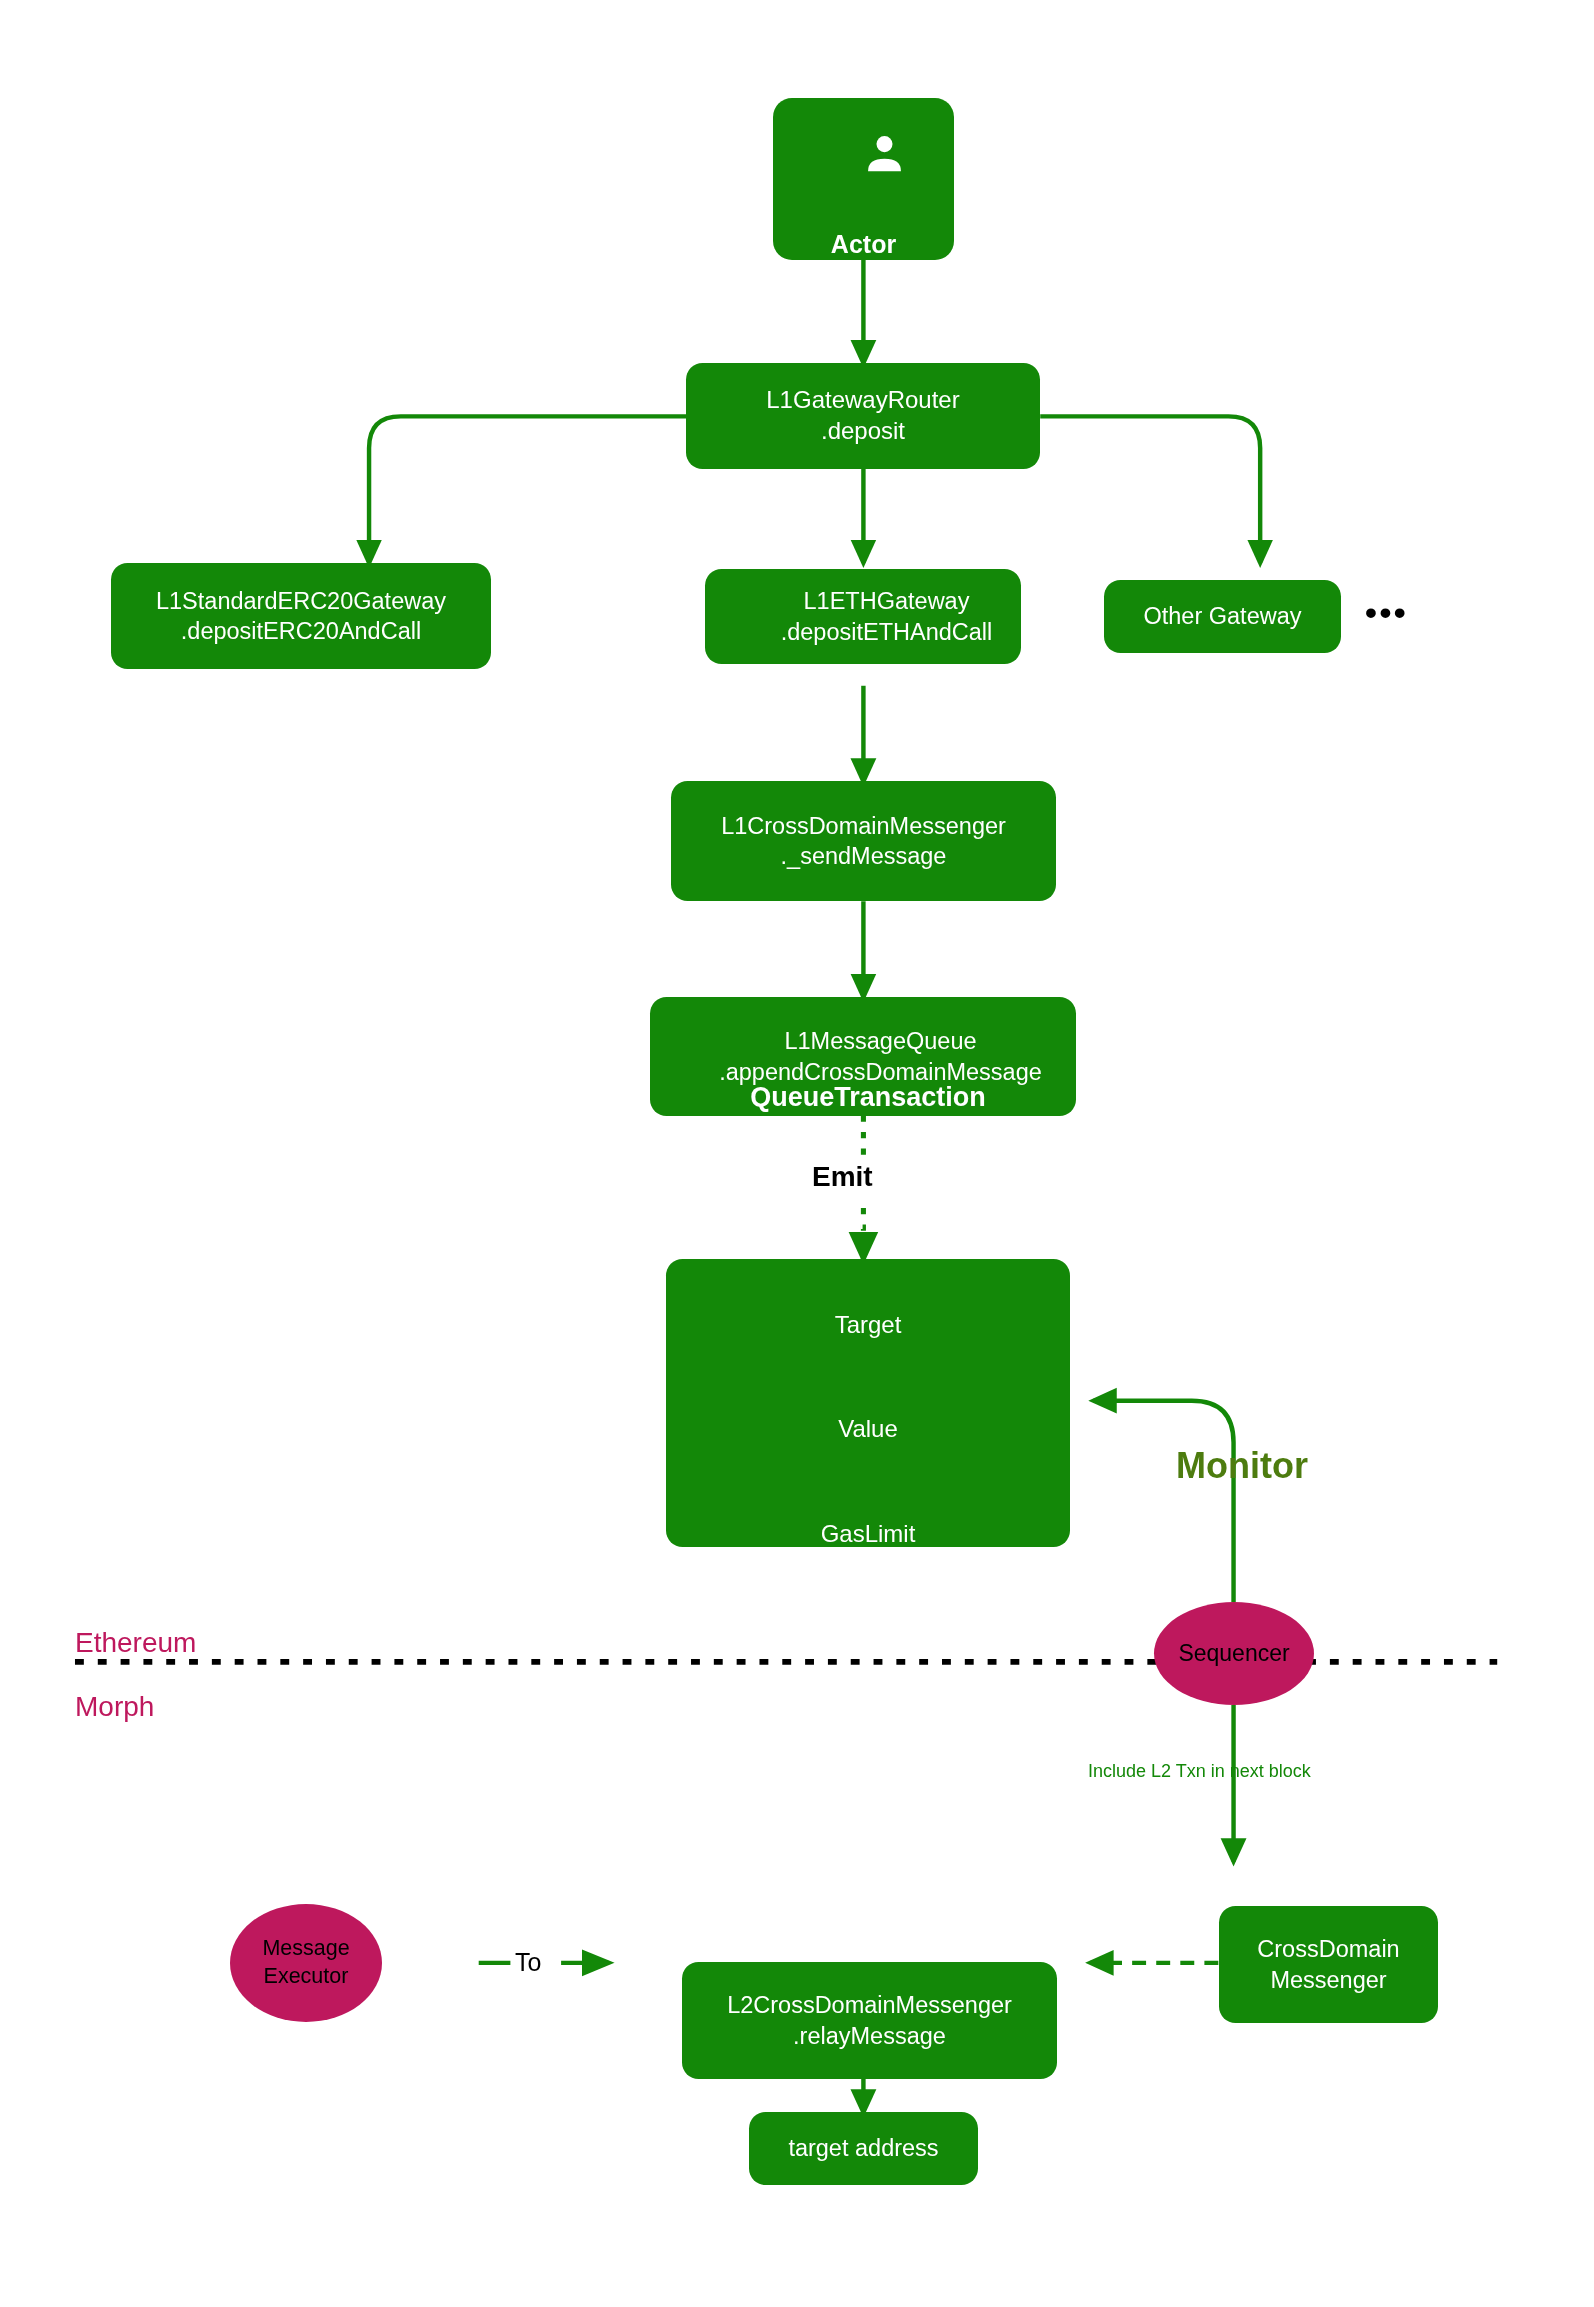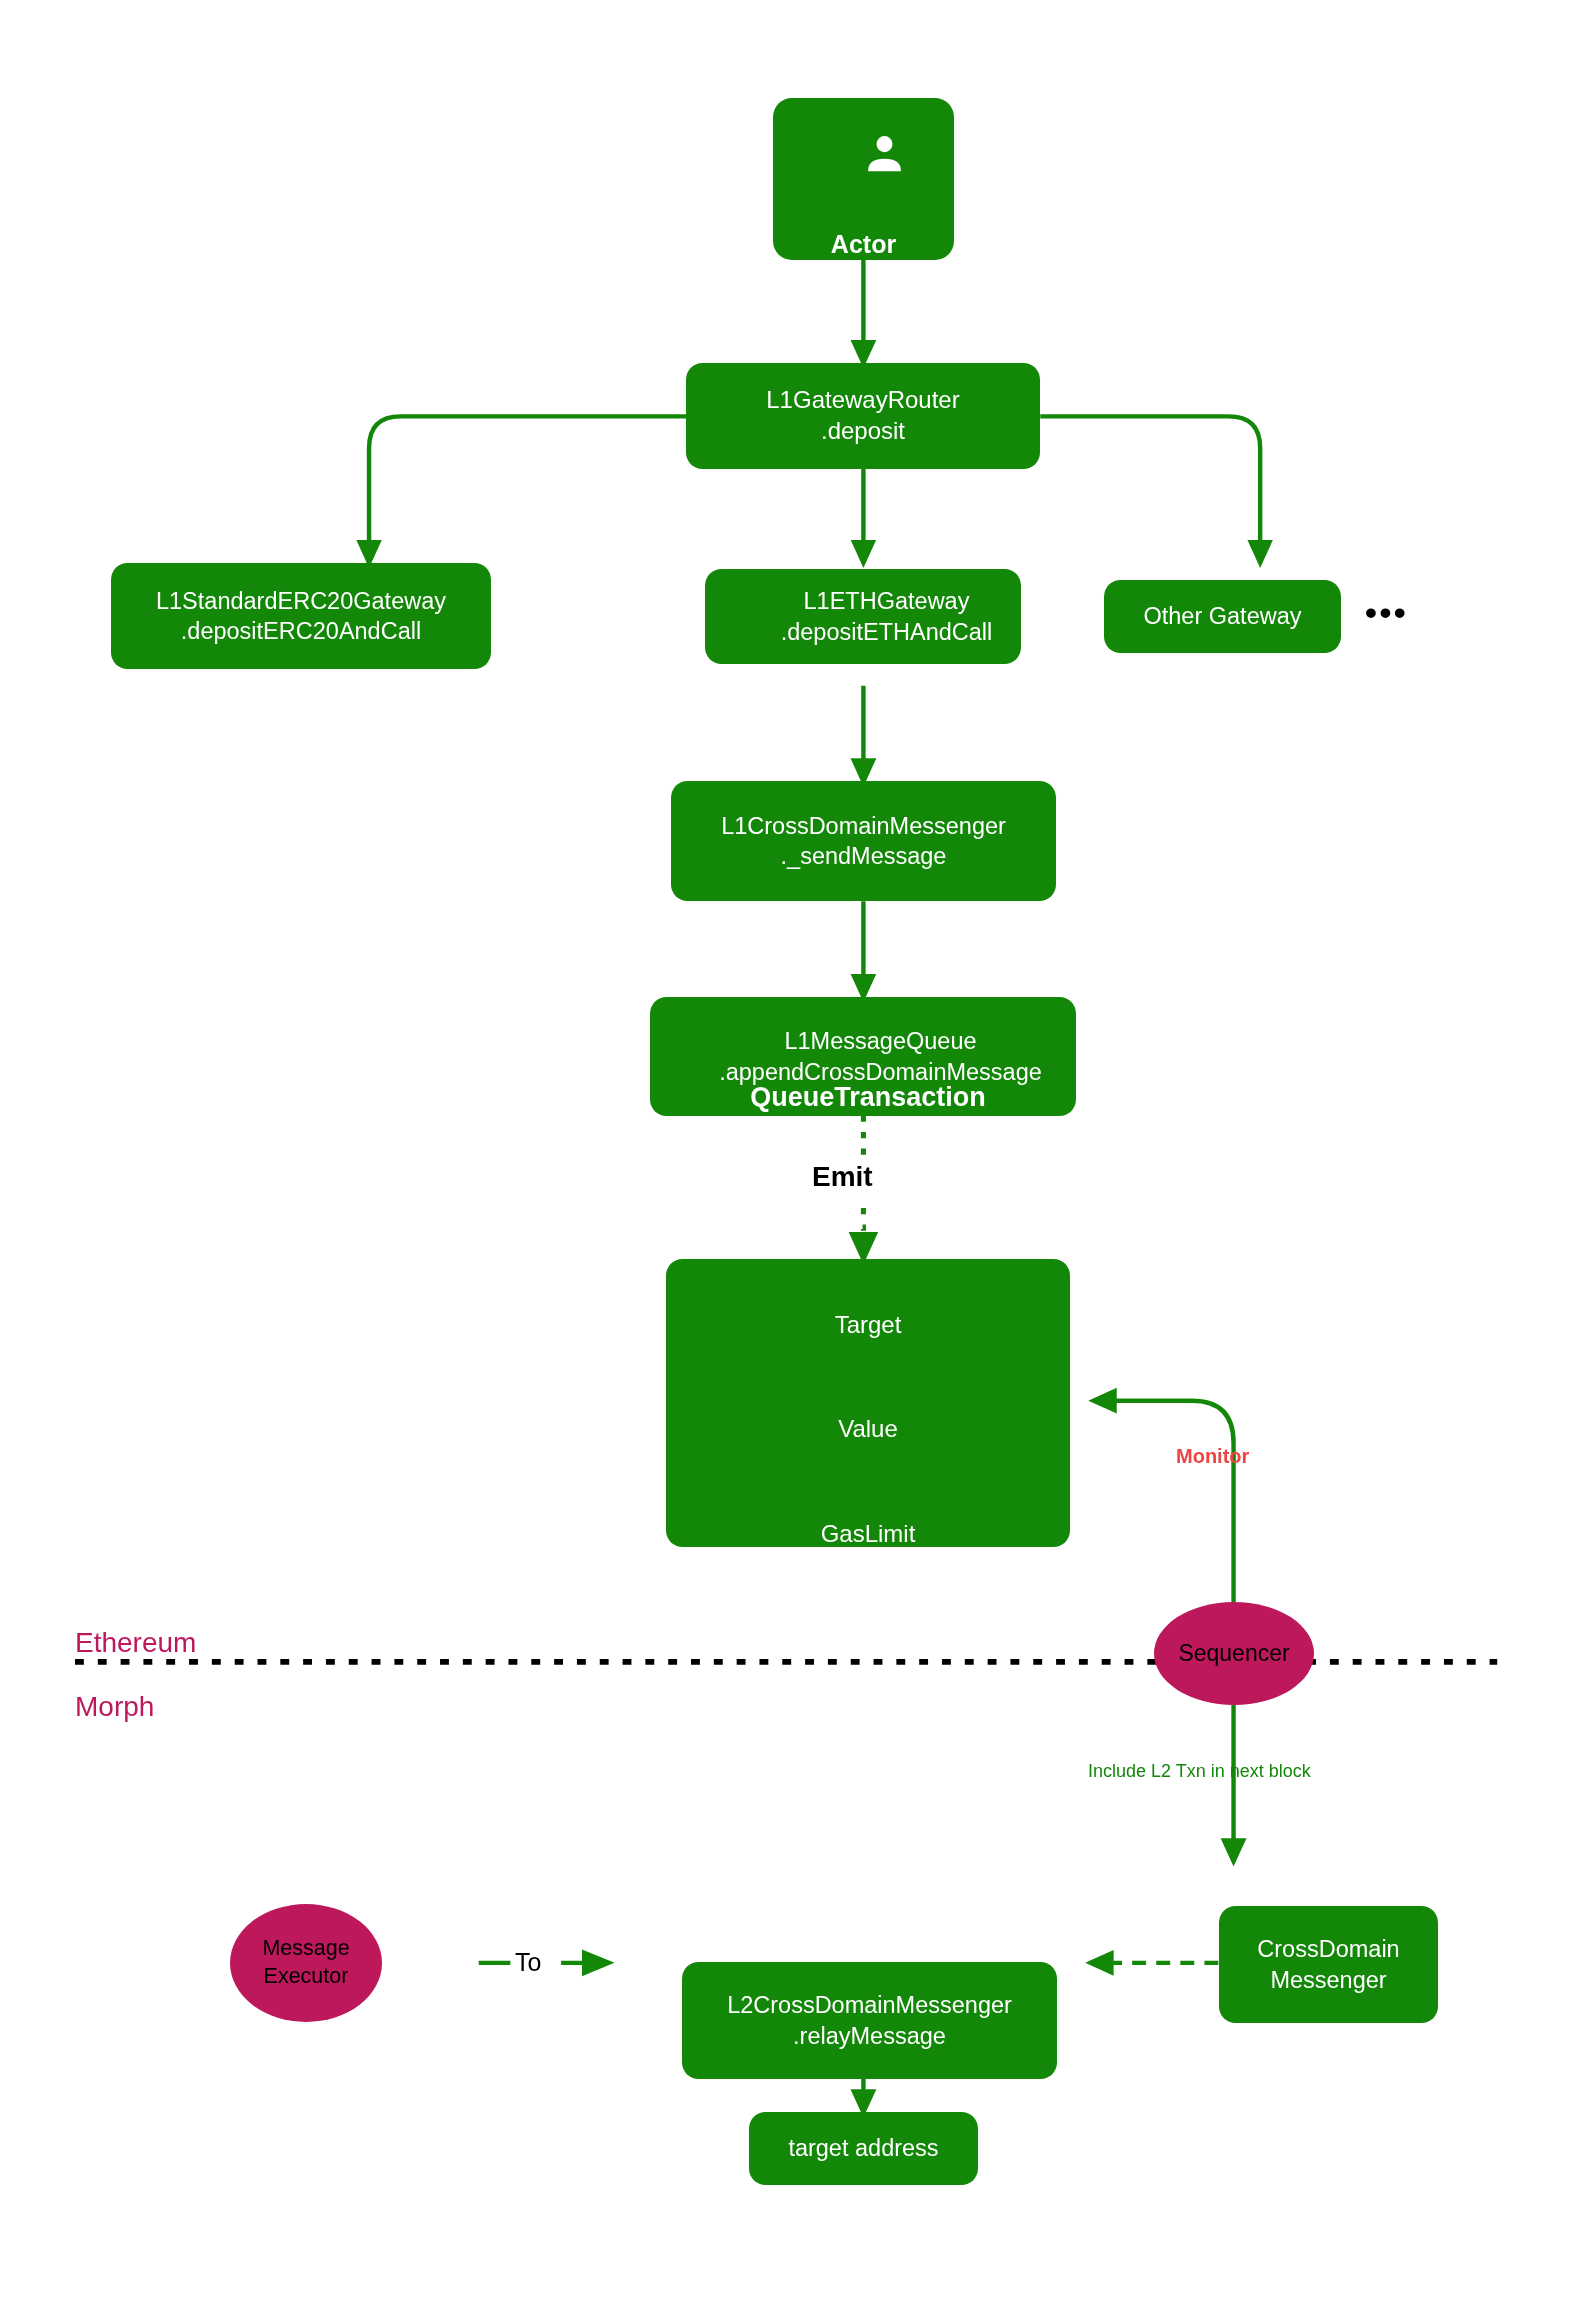--- a/index.html
+++ b/index.html
@@ -93,23 +93,23 @@
   .lbl-black-bold {
     color: #000000;
     font-weight: bold;
     font-size: 28px;
   }
   .lbl-chain {
     color: #be185d;
     font-size: 28px;
   }
   .lbl-green-bold {
-    color: #ef4444;
-    font-weight: bold;
-    font-size: 20px;
+    color: #4d7c0f;
+    font-weight: bold;
+    font-size: 36px;
   }
   .lbl-green-sm {
     color: #138808;
     font-size: 18px;
   }
   .lbl-to {
     color: #000000;
     font-size: 25px;
     font-weight: normal;
   }

